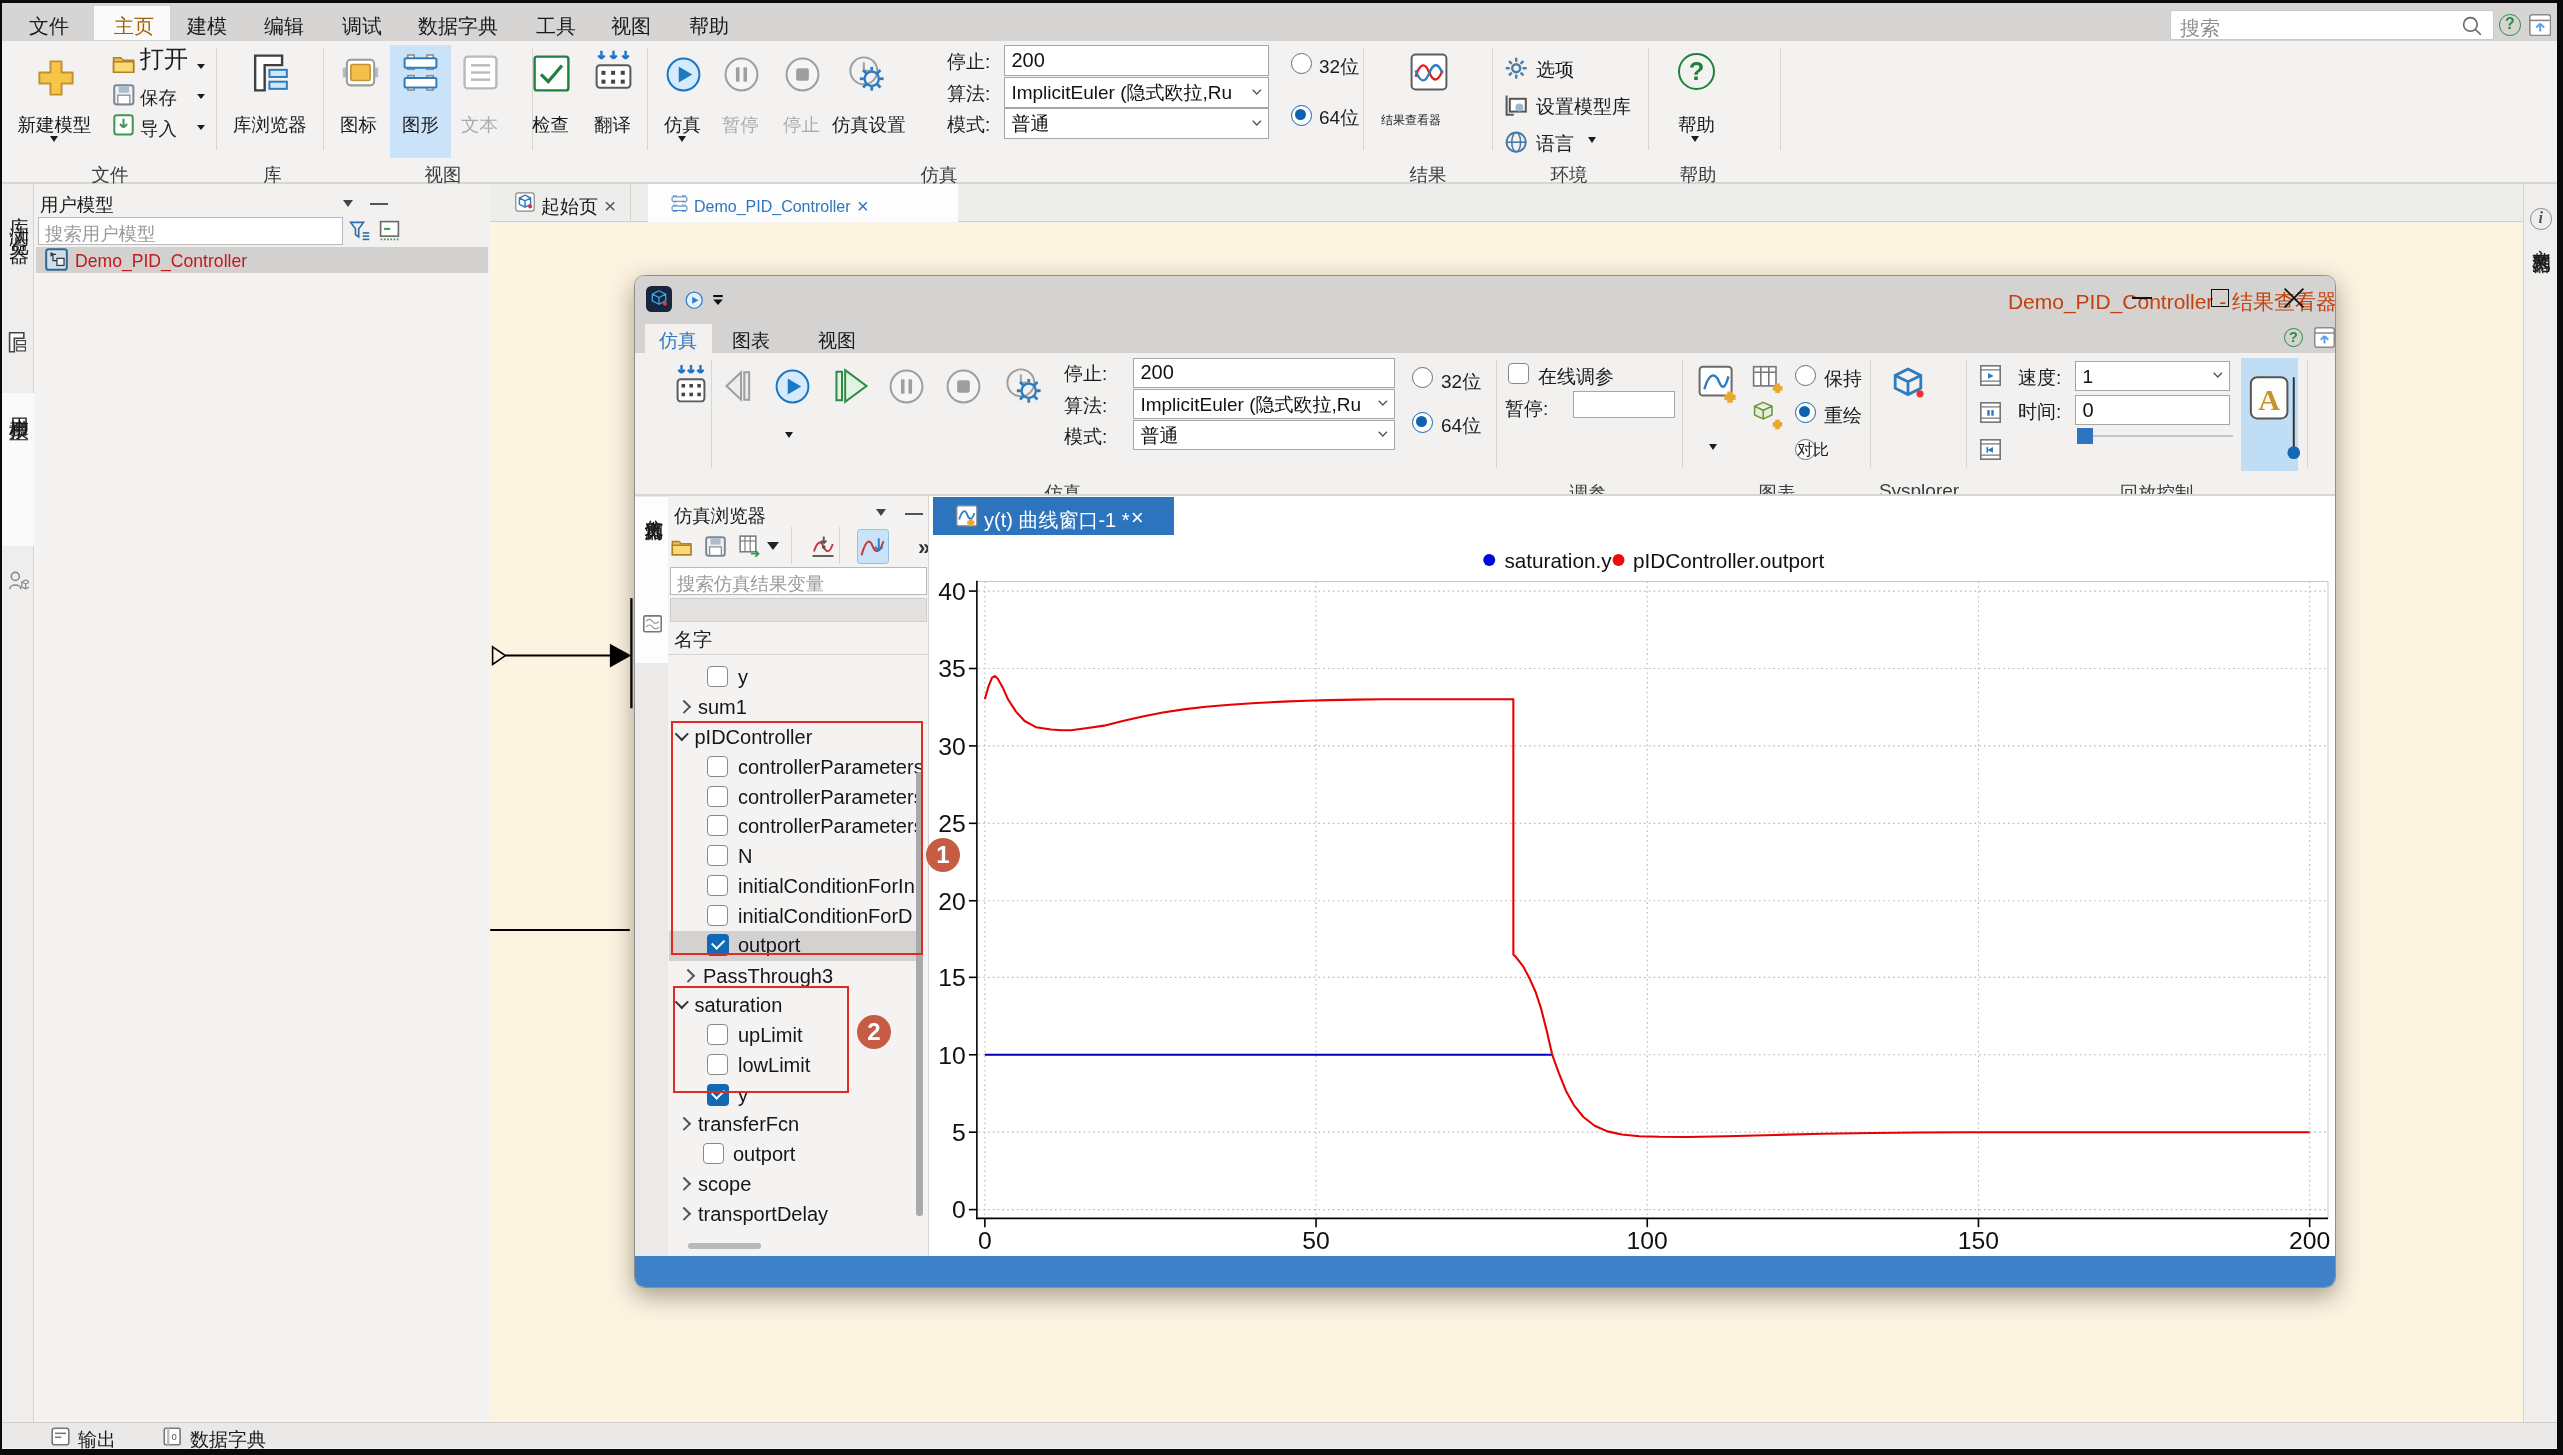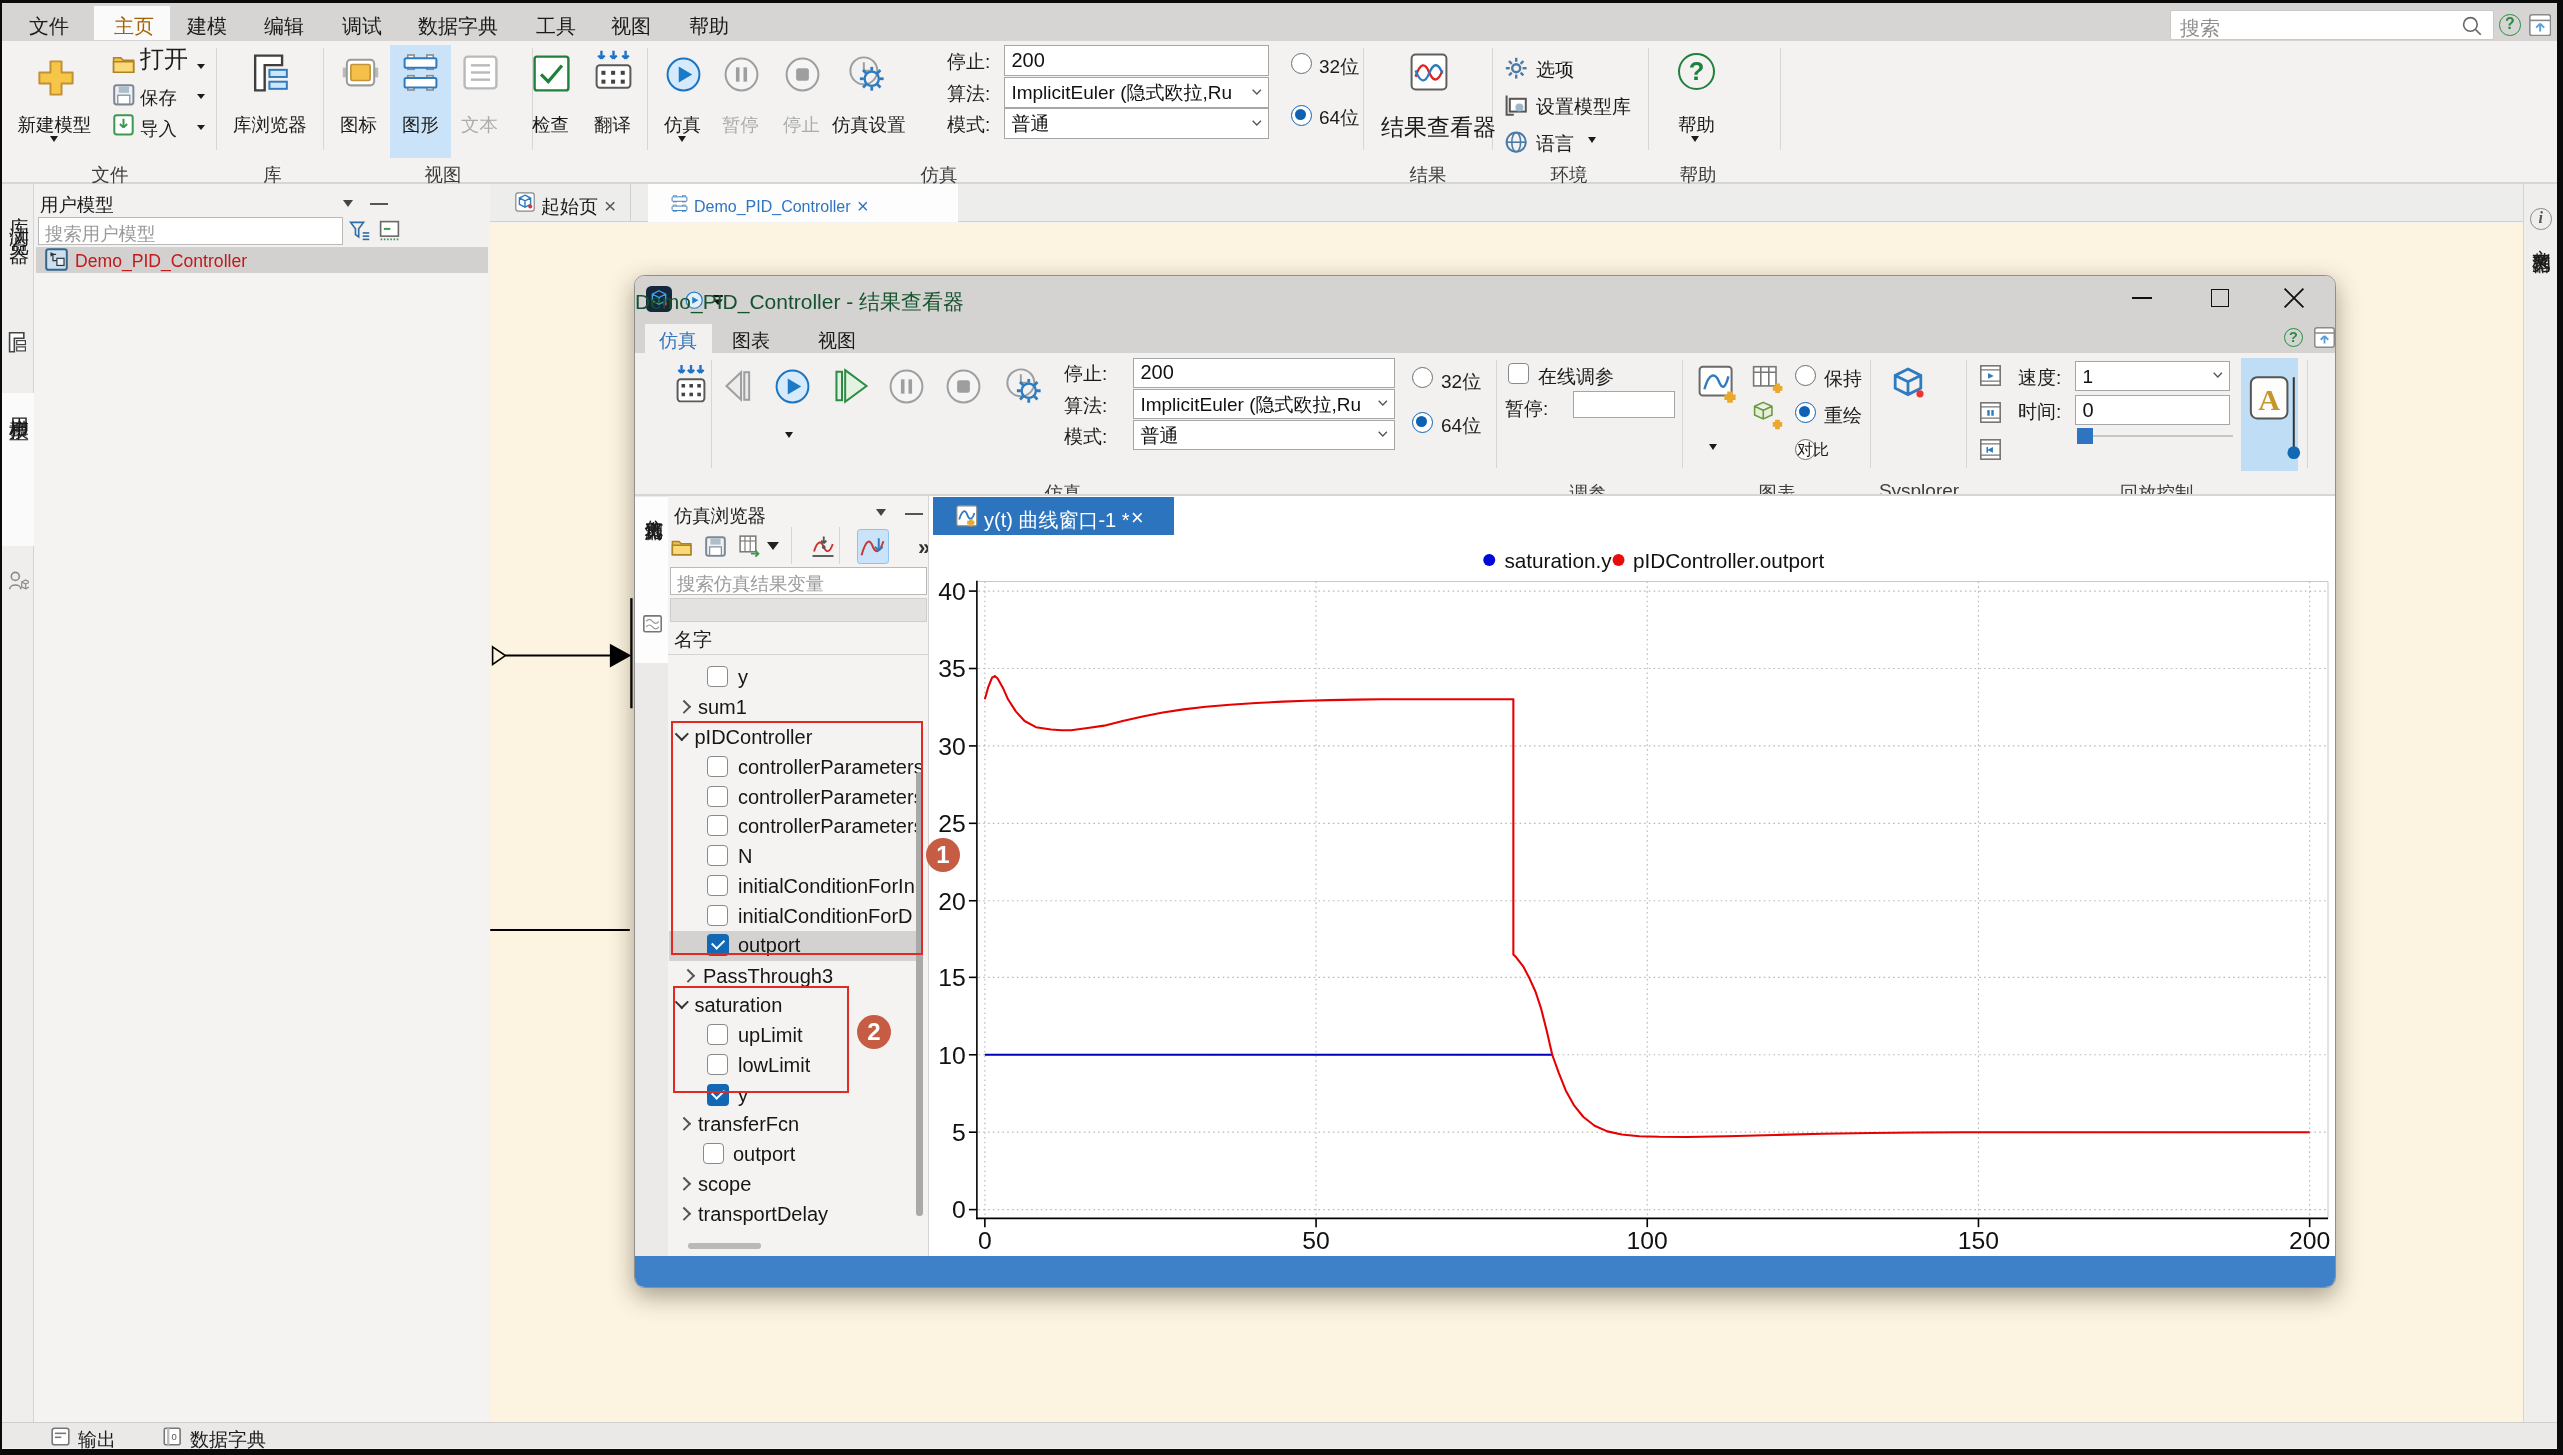--- a/index.html
+++ b/index.html
@@ -197,21 +197,21 @@
 <div class="radio" style="left:1291px;top:53px"></div>
 <div class="a cn" style="left:1319px;top:54px;font-size:19px">32位</div>
 <div class="radio on" style="left:1291px;top:105px"></div>
 <div class="a cn" style="left:1319px;top:105px;font-size:19px">64位</div>
 
 <svg class="a" style="left:1410px;top:53px" width="38" height="38" viewBox="0 0 48 48">
     <rect x="2" y="2" width="44" height="44" rx="5" fill="#fff" stroke="#5e5e5e" stroke-width="2.5"></rect>
     <path d="M7 30 C13 12, 19 12, 24 24 S 35 38, 41 22" fill="none" stroke="#d22" stroke-width="3"></path>
     <path d="M7 22 C13 38, 19 38, 24 26 S 35 10, 41 26" fill="none" stroke="#2f7bc0" stroke-width="3"></path>
   </svg>
-<div class="a cn" style="left:1381px;top:112px;font-size:23px">结果查看器</div>
+<div class="a cn" style="left:1381px;top:112px;font-size:12px">结果查看器</div>
 
 <svg class="a" style="left:1505px;top:57px" width="22.4" height="22.4" viewBox="0 0 28 28">
     <circle cx="14" cy="14" r="5" fill="none" stroke="#4a7ba6" stroke-width="3"></circle>
     <g stroke="#4a7ba6" stroke-width="3">
       <line x1="14" y1="1" x2="14" y2="6"></line>
       <line x1="14" y1="22" x2="14" y2="27"></line>
       <line x1="1" y1="14" x2="6" y2="14"></line>
       <line x1="22" y1="14" x2="27" y2="14"></line>
       <line x1="5" y1="5" x2="8.5" y2="8.5"></line>
       <line x1="19.5" y1="19.5" x2="23" y2="23"></line>
@@ -342,21 +342,21 @@
       <circle cx="24" cy="22.5" r="2.6" fill="#e33"></circle>
     </svg>
   <svg class="a" style="left:50px;top:15px" width="18.4" height="18.4" viewBox="0 0 24 24">
       <circle cx="12" cy="12" r="10.5" fill="#e4f1fb" stroke="#2a7fc8" stroke-width="1.6"></circle>
       <path d="M9.5 7.5 L17.5 12 L9.5 16.5 z" fill="#2a7fc8"></path>
     </svg>
   <svg class="a" style="left:77px;top:19px" width="12" height="11.2" viewBox="0 0 15 14">
       <rect x="1.5" y="0" width="12" height="2.6" fill="#111"></rect>
       <path d="M1.5 5.5 L13.5 5.5 L7.5 12.5 z" fill="#111"></path>
     </svg>
-  <div class="a" style="left:0;top:12px;width:1702px;text-align:left;font-size:21px;color:#14532d">Demo_PID_Controller - 结果查看器</div>
+  <div class="a" style="left:0;top:12px;width:1702px;text-align:right;font-size:21px;color:#c2410c">Demo_PID_Controller - 结果查看器</div>
   <div class="a" style="left:1497px;top:21px;width:20px;height:2.1px;background:#111"></div>
   <div class="a" style="left:1576px;top:12.8px;width:18.4px;height:18.4px;border:1.9px solid #111"></div>
   <svg class="a" style="left:1646px;top:8.8px" width="26" height="26" viewBox="0 0 36 36">
       <path d="M5 5 L31 31 M31 5 L5 31" stroke="#111" stroke-width="2.6"></path>
     </svg>
 
   <div class="a" style="left:9.6px;top:48px;width:67px;height:29px;background:#f2f1ef"></div>
   <div class="a" style="left:24px;top:52px;font-size:19px;color:#3577bd">仿真</div>
   <div class="a cn" style="left:97px;top:52px;font-size:19px">图表</div>
   <div class="a cn" style="left:183px;top:52px;font-size:19px">视图</div>

